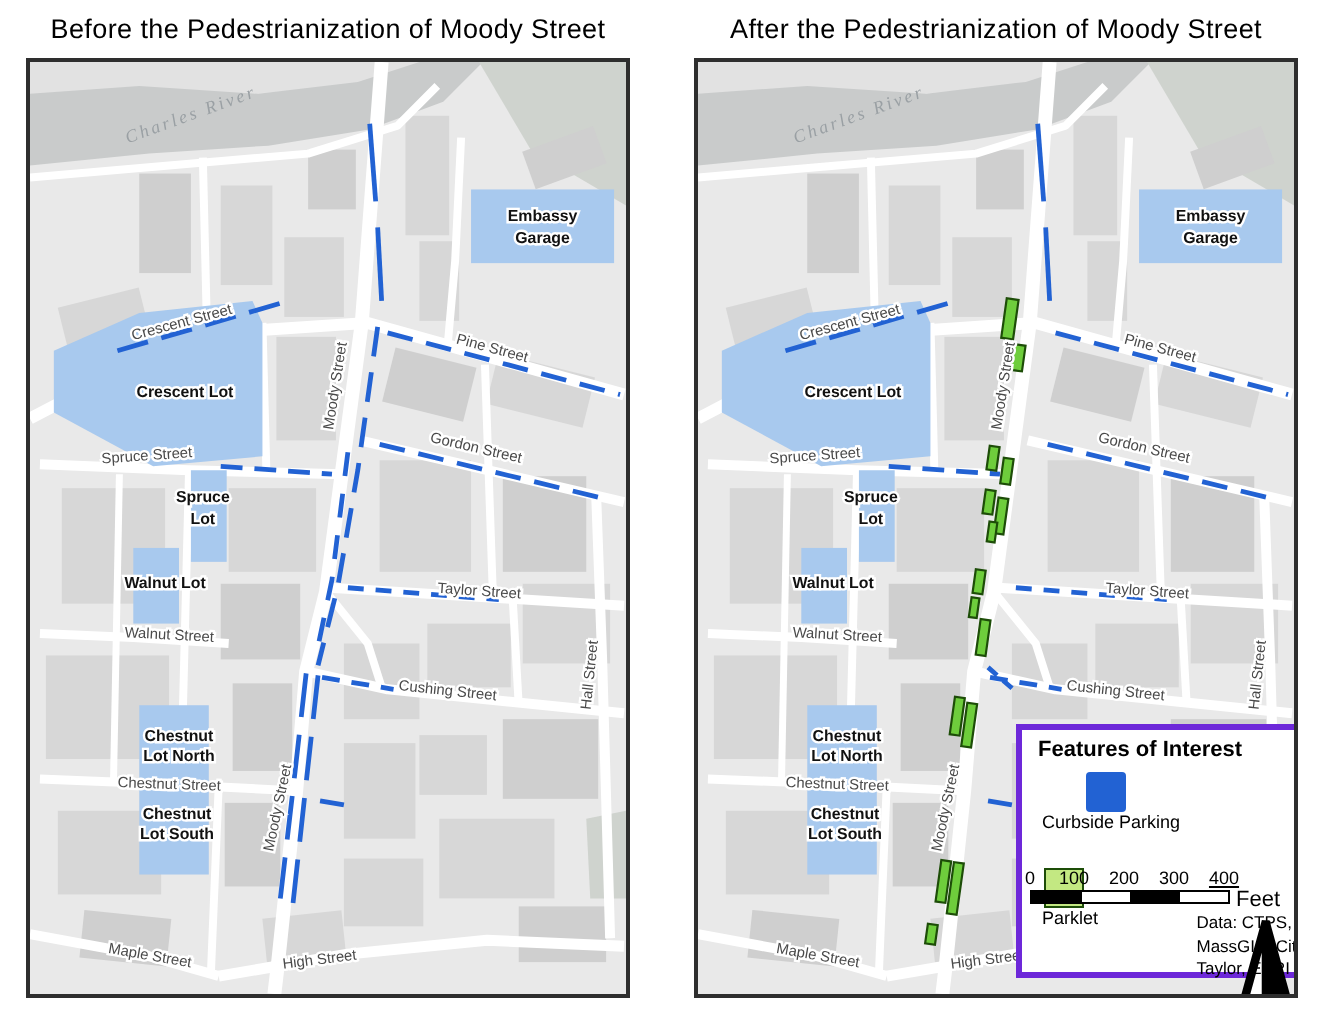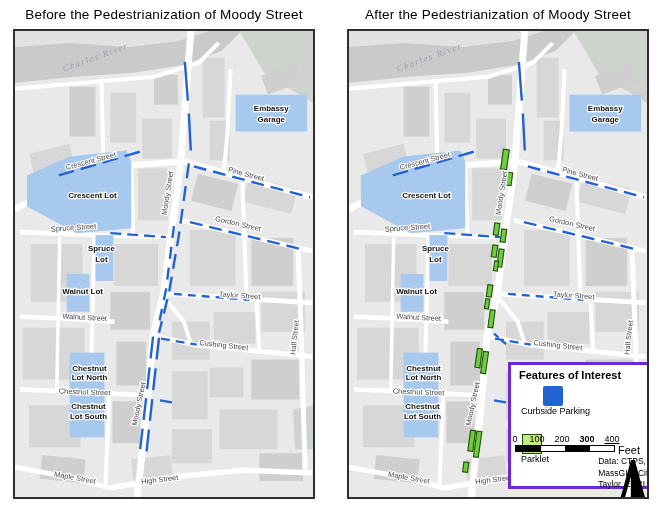--- a/index.html
+++ b/index.html
@@ -266,21 +266,21 @@
       </div>
       <div class="lg-row" style="top:69px;">
         <span class="sw sw-parklet" id="sw-parklet" style="background: rgb(195, 232, 130);"></span>
         <span class="lg-label">Parklet</span>
       </div>
 
       <div class="scale-ticks">
         <span style="left:0px;">0</span>
         <span style="left:22px;">100</span>
         <span style="left:47px;">200</span>
-        <span style="left:72px;font-weight:bold;">300</span>
+        <span style="left:72px;">300</span>
         <span style="left:97px;text-decoration:underline;">400</span>
       </div>
       <div class="scale-bar">
         <i style="background:#000;"></i>
           <i style="background:#fff;"></i>
         <i style="background:#000;"></i>
           <i style="background:#fff;"></i>
       </div>
       <div class="scale-unit">Feet</div>
 

